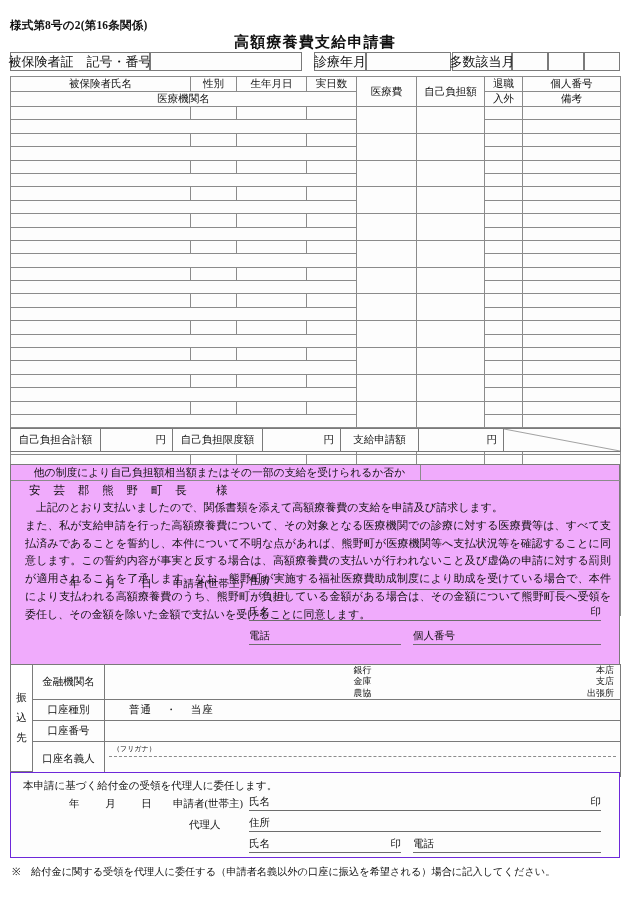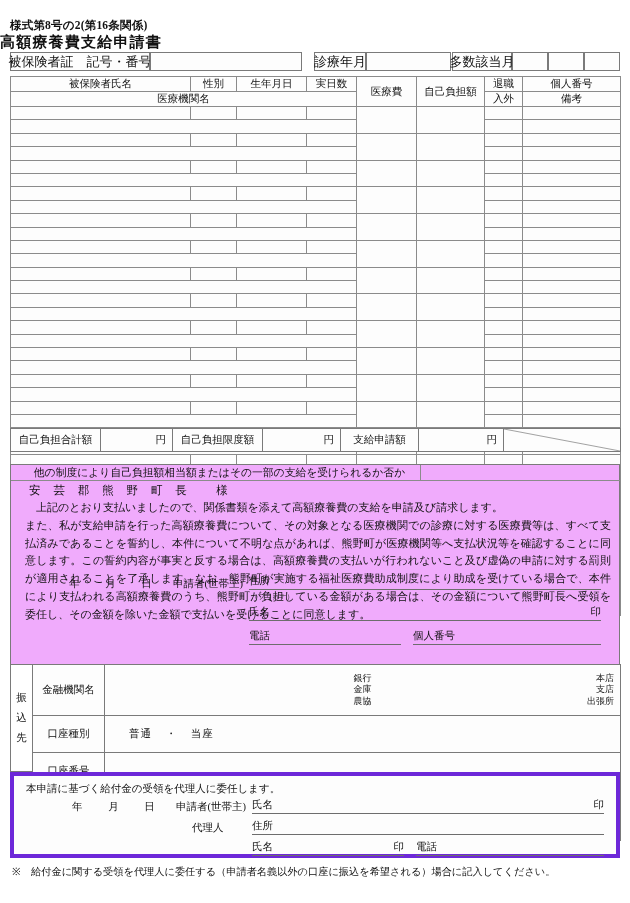--- a/index.html
+++ b/index.html
@@ -30,20 +30,21 @@
     top: 18px;
     font-size: 11.5px;
     font-weight: bold;
     letter-spacing: 0.2px;
   }
   .doc-title {
     position: absolute;
     left: 0;
     right: 0;
     top: 33px;
+    text-align: center;
     font-size: 15px;
     font-weight: bold;
     letter-spacing: 1.2px;
   }
 
   
   .bx {
     position: absolute;
     box-sizing: border-box;
     border: 1px solid #7a7a7a;
@@ -232,21 +233,21 @@
   #bank-table {
     position: absolute;
     left: 22px; top: 0;
     width: 588px;
     border-collapse: collapse;
     table-layout: fixed;
   }
   #bank-table td {
     border: 1px solid #7a7a7a;
     font-size: 10.5px;
-    padding: 8px;
+    padding: 0;
     background: #fdfdfd;
     vertical-align: middle;
   }
   #bank-table td.rowlabel {
     text-align: center;
     width: 72px;
   }
   #bank-table td.val {
     position: relative;
     padding-left: 10px;
@@ -276,21 +277,21 @@
   }
 
   
   #proxy-block {
     position: absolute;
     left: 10px;
     top: 772px;
     width: 610px;
     height: 86px;
     box-sizing: border-box;
-    border: 4px solid #6d28d9;
+    border: 1px solid #6d28d9;
     background: #fdfdfd;
   }
   #proxy-head {
     position: absolute;
     left: 12px; top: 6px;
     font-size: 10.5px;
   }
   #note {
     position: absolute;
     left: 12px;

